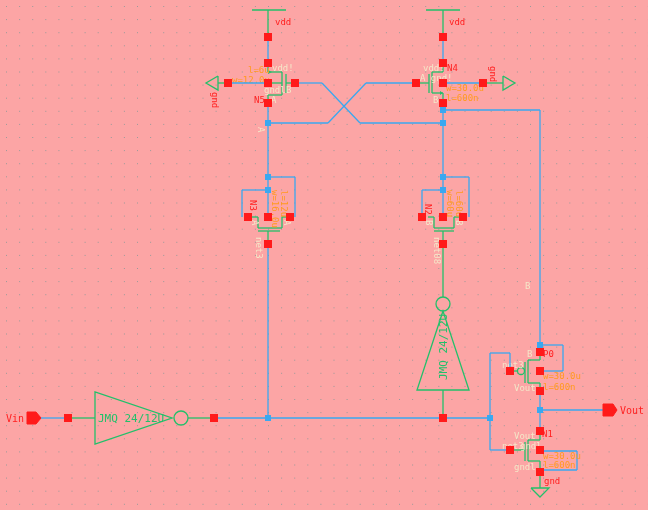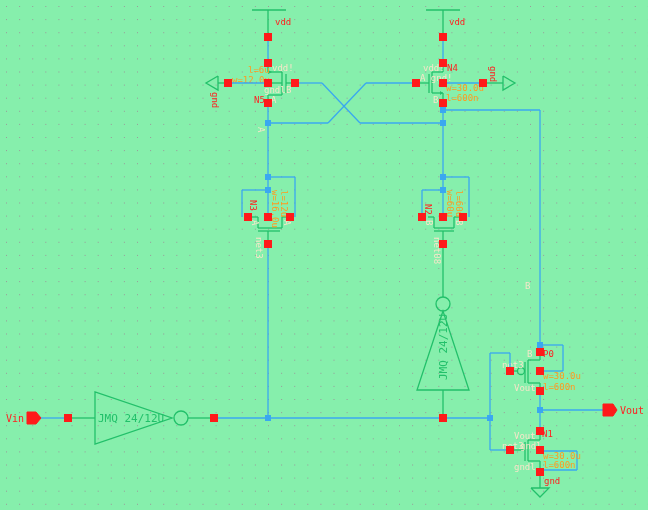--- a/index.html
+++ b/index.html
@@ -1,16 +1,16 @@
 <!DOCTYPE html>
 <html><head>
 <meta charset="utf-8">
 <style>
   html,body{margin:0;padding:0;background:#000;}
-  #canvas{position:relative;width:648px;height:510px;background:#86efac;overflow:hidden;}
+  #canvas{position:relative;width:648px;height:510px;background:#fca5a5;overflow:hidden;}
   svg{position:absolute;left:0;top:0;}
   text{font-family:"DejaVu Sans Mono", monospace;}
   .lbl-red{fill:#ff2020;font-size:9px;}
   .lbl-wht{fill:#f5e6c8;font-size:9px;}
   .lbl-org{fill:#ff9a20;font-size:9px;}
   .lbl-grn{fill:#22c06a;font-size:11px;}
   .wire{stroke:#3aa8f0;stroke-width:1.3;fill:none;}
   .sym{stroke:#22c06a;stroke-width:1.3;fill:none;}
   .pin{fill:#ff1a1a;}
   .dot{fill:#3aa8f0;}

